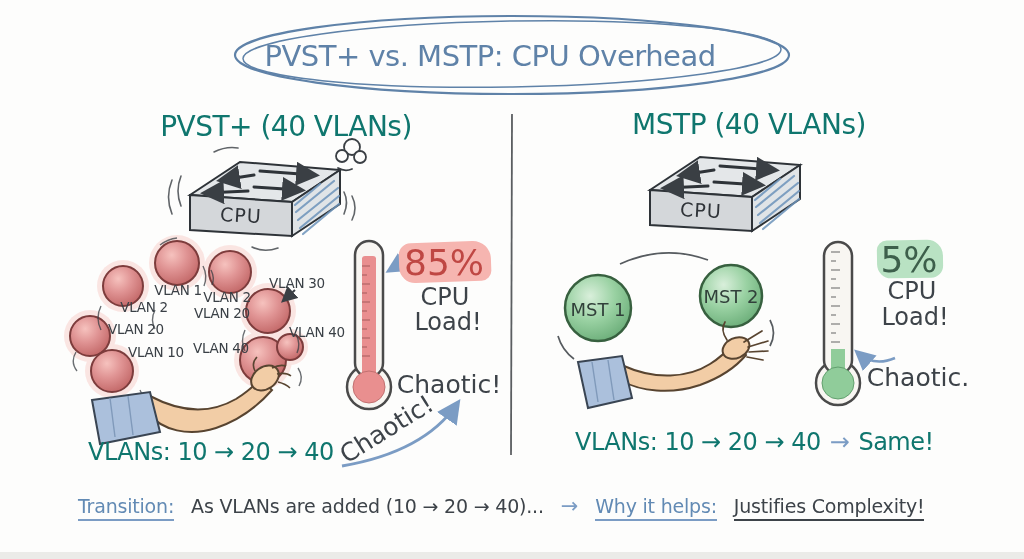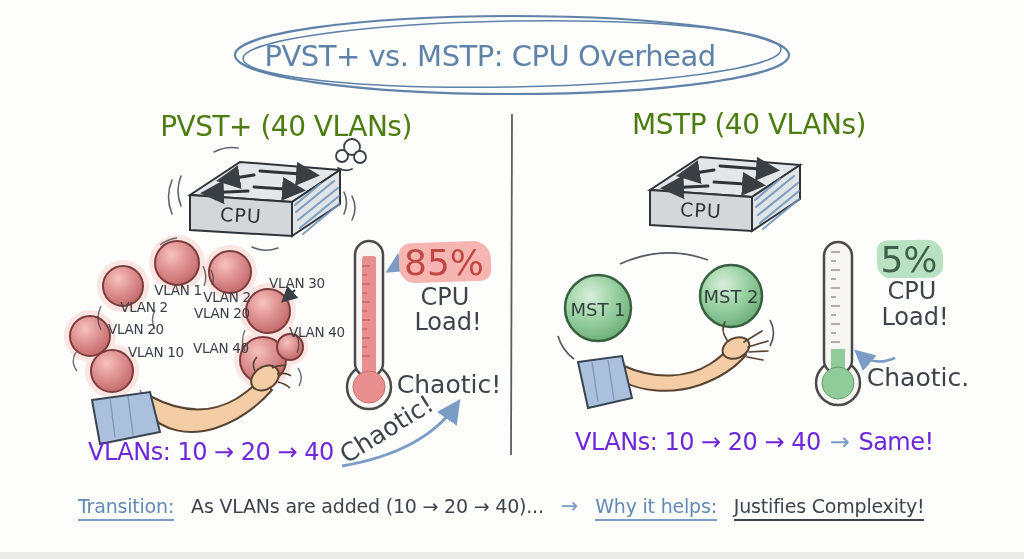--- a/index.html
+++ b/index.html
@@ -2,30 +2,30 @@
 <html><head>
 <meta charset="utf-8">
 <style>
   html,body{margin:0;padding:0;}
   body{width:1024px;height:559px;background:#fdfdfc;overflow:hidden;
        font-family:"DejaVu Sans", sans-serif;color:#3d4349;}
   .board{position:relative;width:916px;height:559px;}
   .abs{position:absolute;white-space:nowrap;}
   .ctr{transform:translate(-50%,-50%);}
   .title{font-size:29px;color:#5f82a8;letter-spacing:-0.5px;}
-  .heading{font-size:28px;color:#4d7c0f;letter-spacing:-0.5px;}
+  .heading{font-size:28px;color:#0f766e;letter-spacing:-0.5px;}
   .cpu-face{font-size:19px;color:#2f3338;letter-spacing:1px;transform:translate(-50%,-50%) rotate(3deg);}
   .ball-label{font-size:13.5px;color:#3a4046;letter-spacing:-0.3px;transform:translate(-50%,-50%);}
   .mst-label{font-size:18px;color:#31403a;transform:translate(-50%,-50%);}
   .pct{font-size:36px;font-weight:normal;transform:translate(-50%,-50%);}
   .pct-red{color:#bf4743;}
   .pct-green{color:#3d5f4b;}
   .load-txt{font-size:24px;color:#3d4349;transform:translate(-50%,-50%);}
   .status-txt{font-size:25px;color:#3d4349;transform:translate(-50%,-50%);}
-  .vlan-line{font-size:24px;color:#6d28d9;letter-spacing:-0.5px;}
+  .vlan-line{font-size:24px;color:#0f766e;letter-spacing:-0.5px;}
   .hl{position:absolute;}
   .hl-pink{background:#f6b5b0;border-radius:12px 18px 10px 16px;transform:rotate(-2deg);}
   .hl-green{background:#b9e2c3;border-radius:10px 16px 12px 14px;transform:rotate(-1deg);}
   .rot-chaotic{font-size:25px;color:#3d4349;transform:rotate(-32deg);transform-origin:left bottom;}
   .footer-row{display:flex;gap:17px;align-items:baseline;font-size:19px;letter-spacing:-0.2px;}
   .blue-ink{color:#628ab4;}
   .u-blue{border-bottom:2px solid #7b9cc4;padding-bottom:2px;}
   .u-dark{border-bottom:2px solid #3d4349;padding-bottom:2px;}
   .arrow-glyph{font-size:21px;color:#7b9cc4;}
   .same-row{display:flex;gap:9px;align-items:baseline;}

